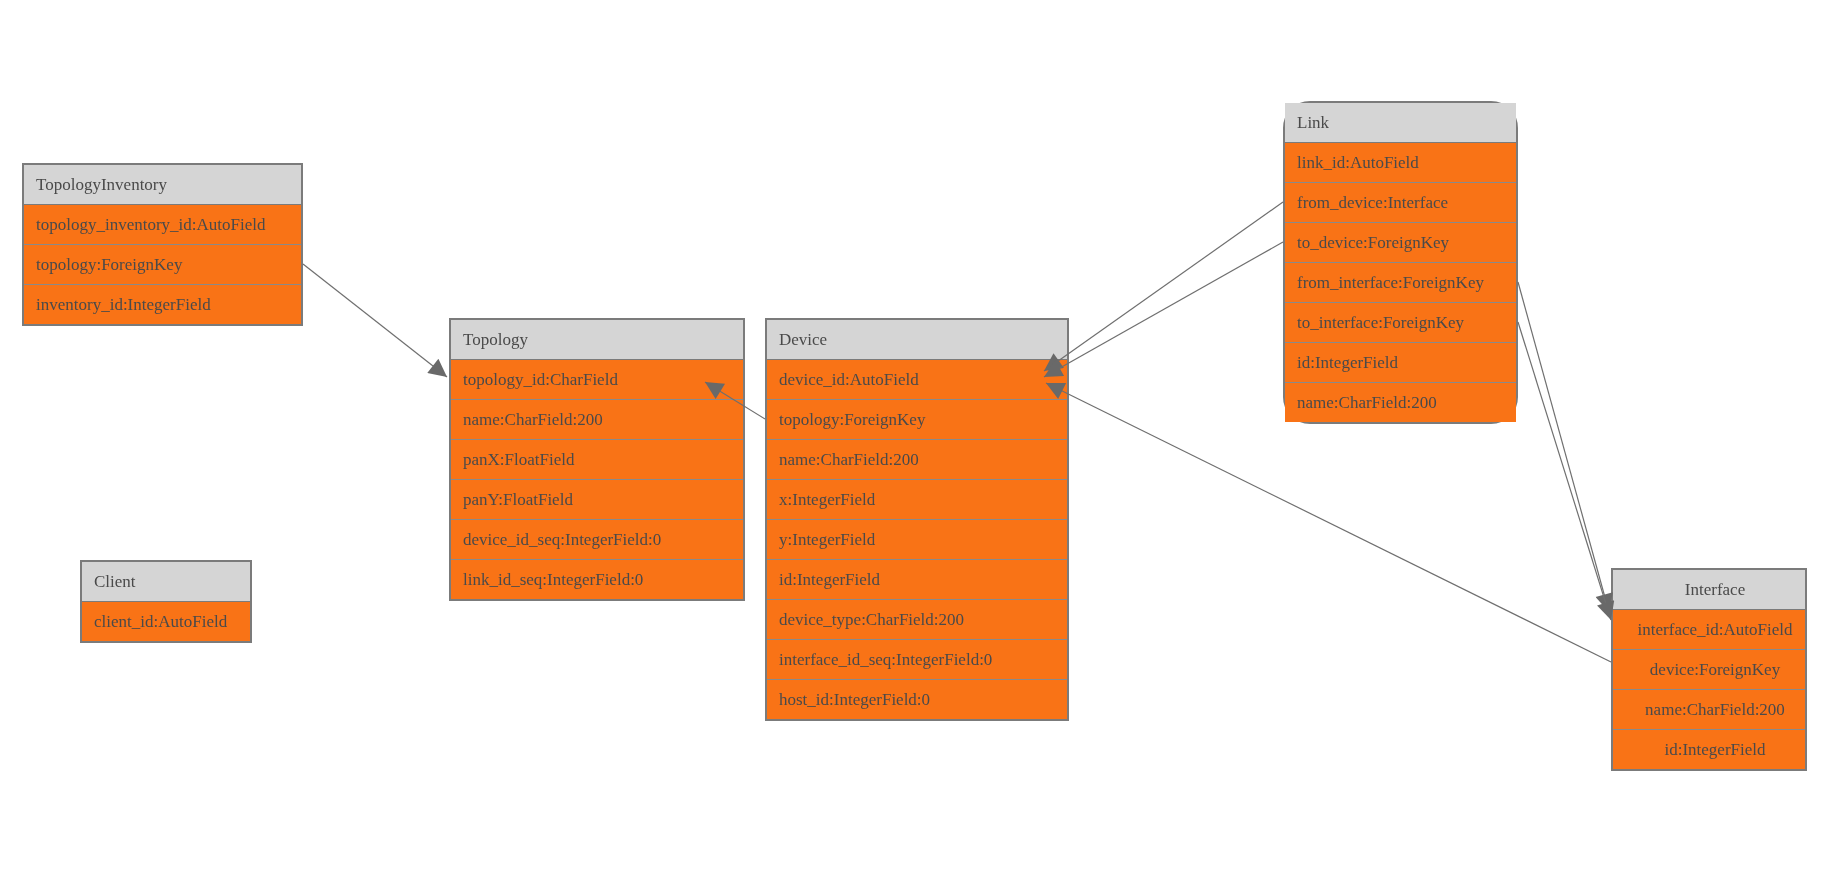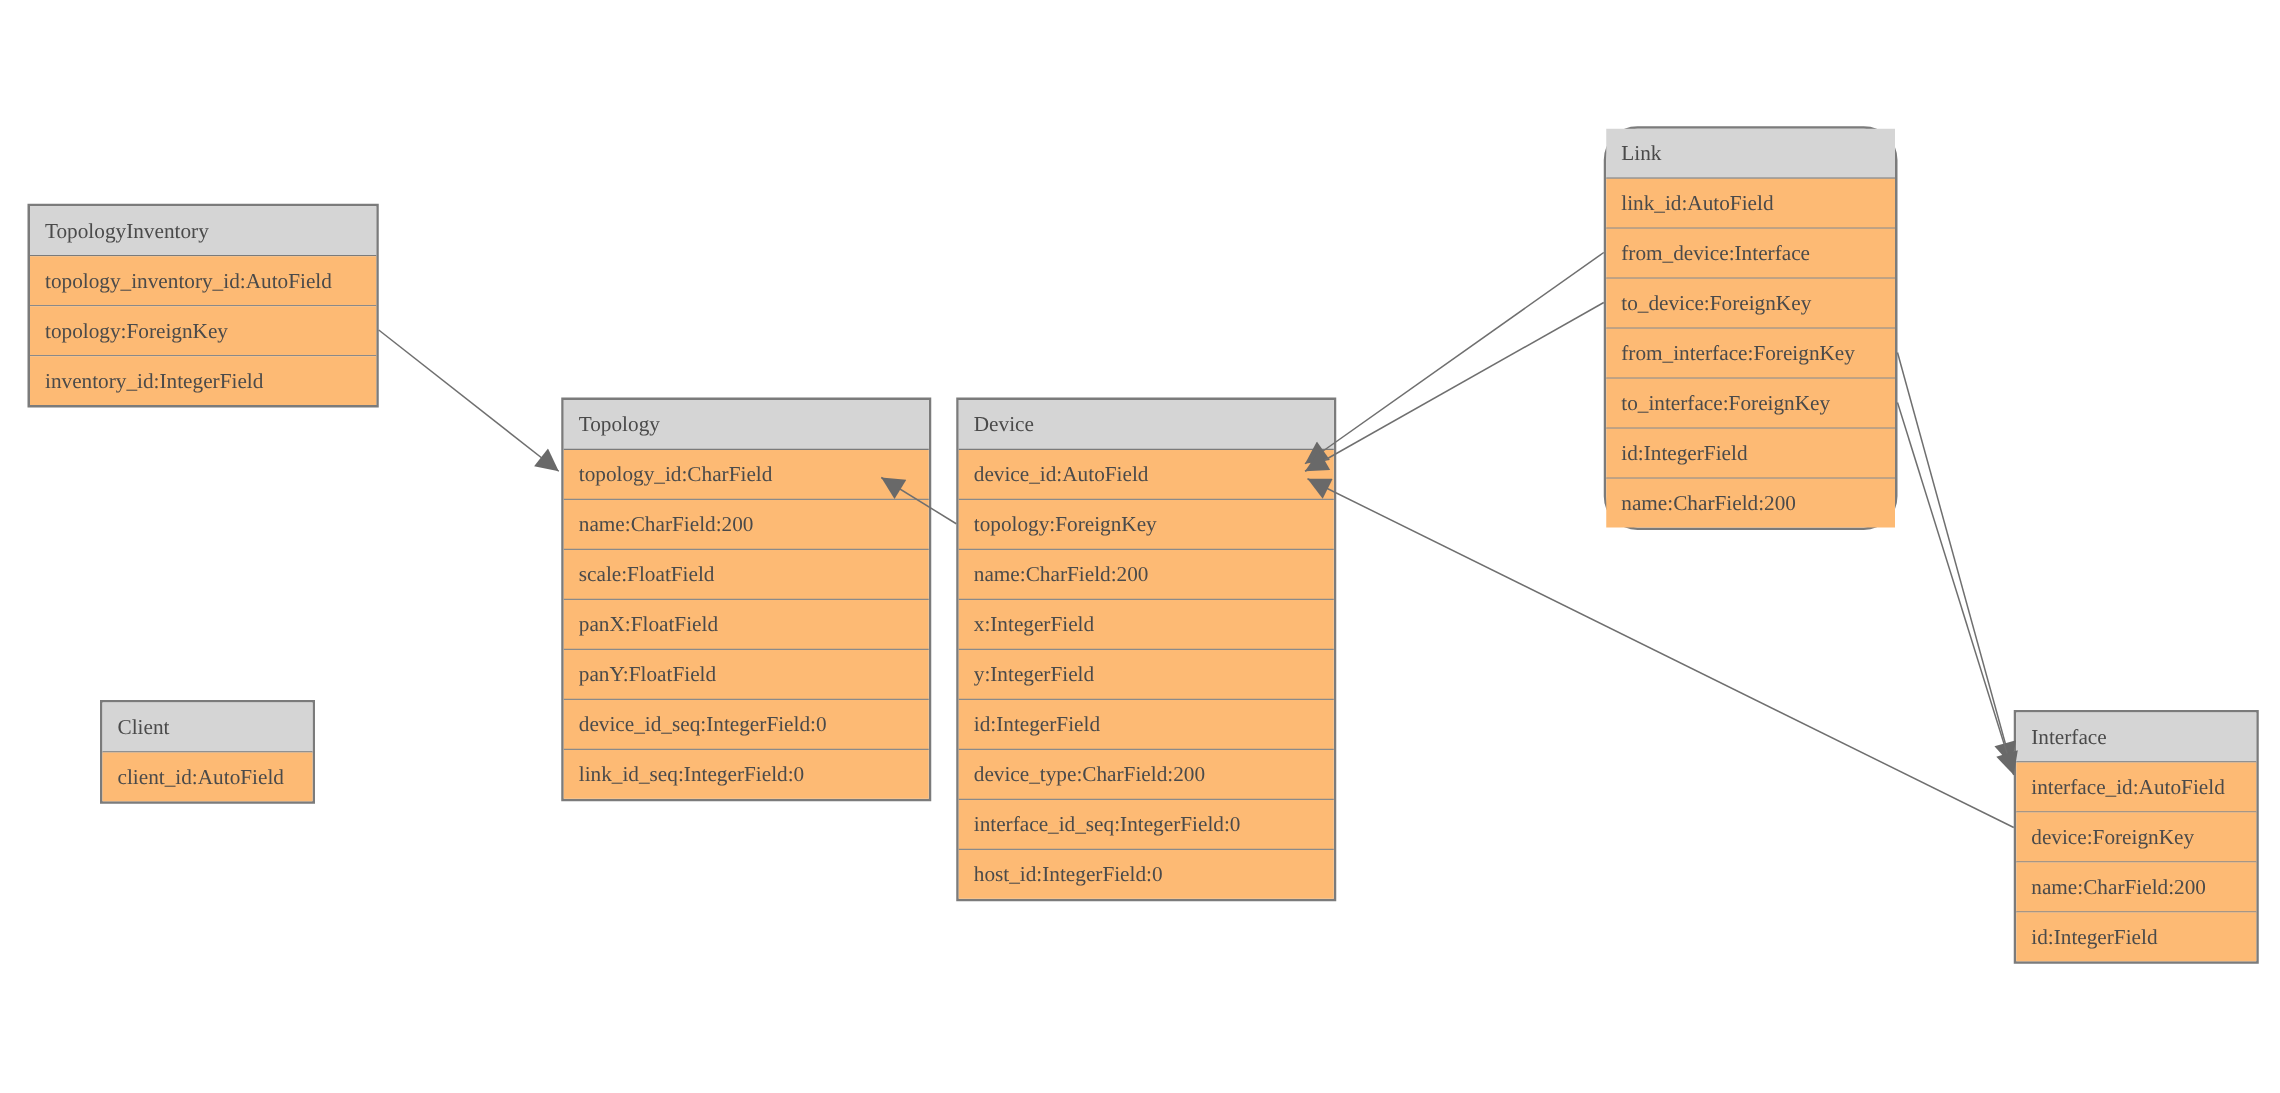--- a/index.html
+++ b/index.html
@@ -29,21 +29,21 @@
     border-bottom: 1px solid #7b7b7b;
     font-size: 17px;
     color: #4a4a4a;
     white-space: nowrap;
     overflow: hidden;
   }
   .entity-row {
     height: 39px;
     line-height: 39px;
     padding-left: 12px;
-    background: #fdba74;
+    background: #f97316;
     border-bottom: 1px solid #8a8a8a;
     font-size: 17px;
     color: #4a4a4a;
     white-space: nowrap;
     overflow: hidden;
   }
   .entity-row:last-child {
     border-bottom: none;
   }
   #relations-svg {
@@ -66,21 +66,20 @@
       <div class="entity-table" style="left: 22px; top: 163px; width: 281px;">
         <div class="entity-header">TopologyInventory</div>
         <div class="entity-row">topology_inventory_id:AutoField</div>
         <div class="entity-row">topology:ForeignKey</div>
         <div class="entity-row">inventory_id:IntegerField</div>
       </div>
       <div class="entity-table" style="left: 449px; top: 318px; width: 296px;">
         <div class="entity-header">Topology</div>
         <div class="entity-row">topology_id:CharField</div>
         <div class="entity-row">name:CharField:200</div>
-        <div class="entity-row">scale:FloatField</div>
         <div class="entity-row">panX:FloatField</div>
         <div class="entity-row">panY:FloatField</div>
         <div class="entity-row">device_id_seq:IntegerField:0</div>
         <div class="entity-row">link_id_seq:IntegerField:0</div>
       </div>
       <div class="entity-table" style="left: 80px; top: 530px; width: 172px; margin-top: 30px;">
         <div class="entity-header">Client</div>
         <div class="entity-row">client_id:AutoField</div>
       </div>
       <div class="entity-table" style="left: 765px; top: 318px; width: 304px;">
@@ -98,21 +97,21 @@
       <div class="entity-table" style="left: 1283px; top: 101px; width: 235px; border-radius: 27px;">
         <div class="entity-header">Link</div>
         <div class="entity-row">link_id:AutoField</div>
         <div class="entity-row">from_device:Interface</div>
         <div class="entity-row">to_device:ForeignKey</div>
         <div class="entity-row">from_interface:ForeignKey</div>
         <div class="entity-row">to_interface:ForeignKey</div>
         <div class="entity-row">id:IntegerField</div>
         <div class="entity-row">name:CharField:200</div>
       </div>
-      <div class="entity-table" style="left: 1611px; top: 568px; width: 196px;">
+      <div class="entity-table" style="left: 1611px; top: 568px; width: 196px; text-align: center;">
         <div class="entity-header">Interface</div>
         <div class="entity-row">interface_id:AutoField</div>
         <div class="entity-row">device:ForeignKey</div>
         <div class="entity-row">name:CharField:200</div>
         <div class="entity-row">id:IntegerField</div>
       </div>
     </div>
 
   <svg id="relations-svg" width="1824" height="874">
     <defs>

